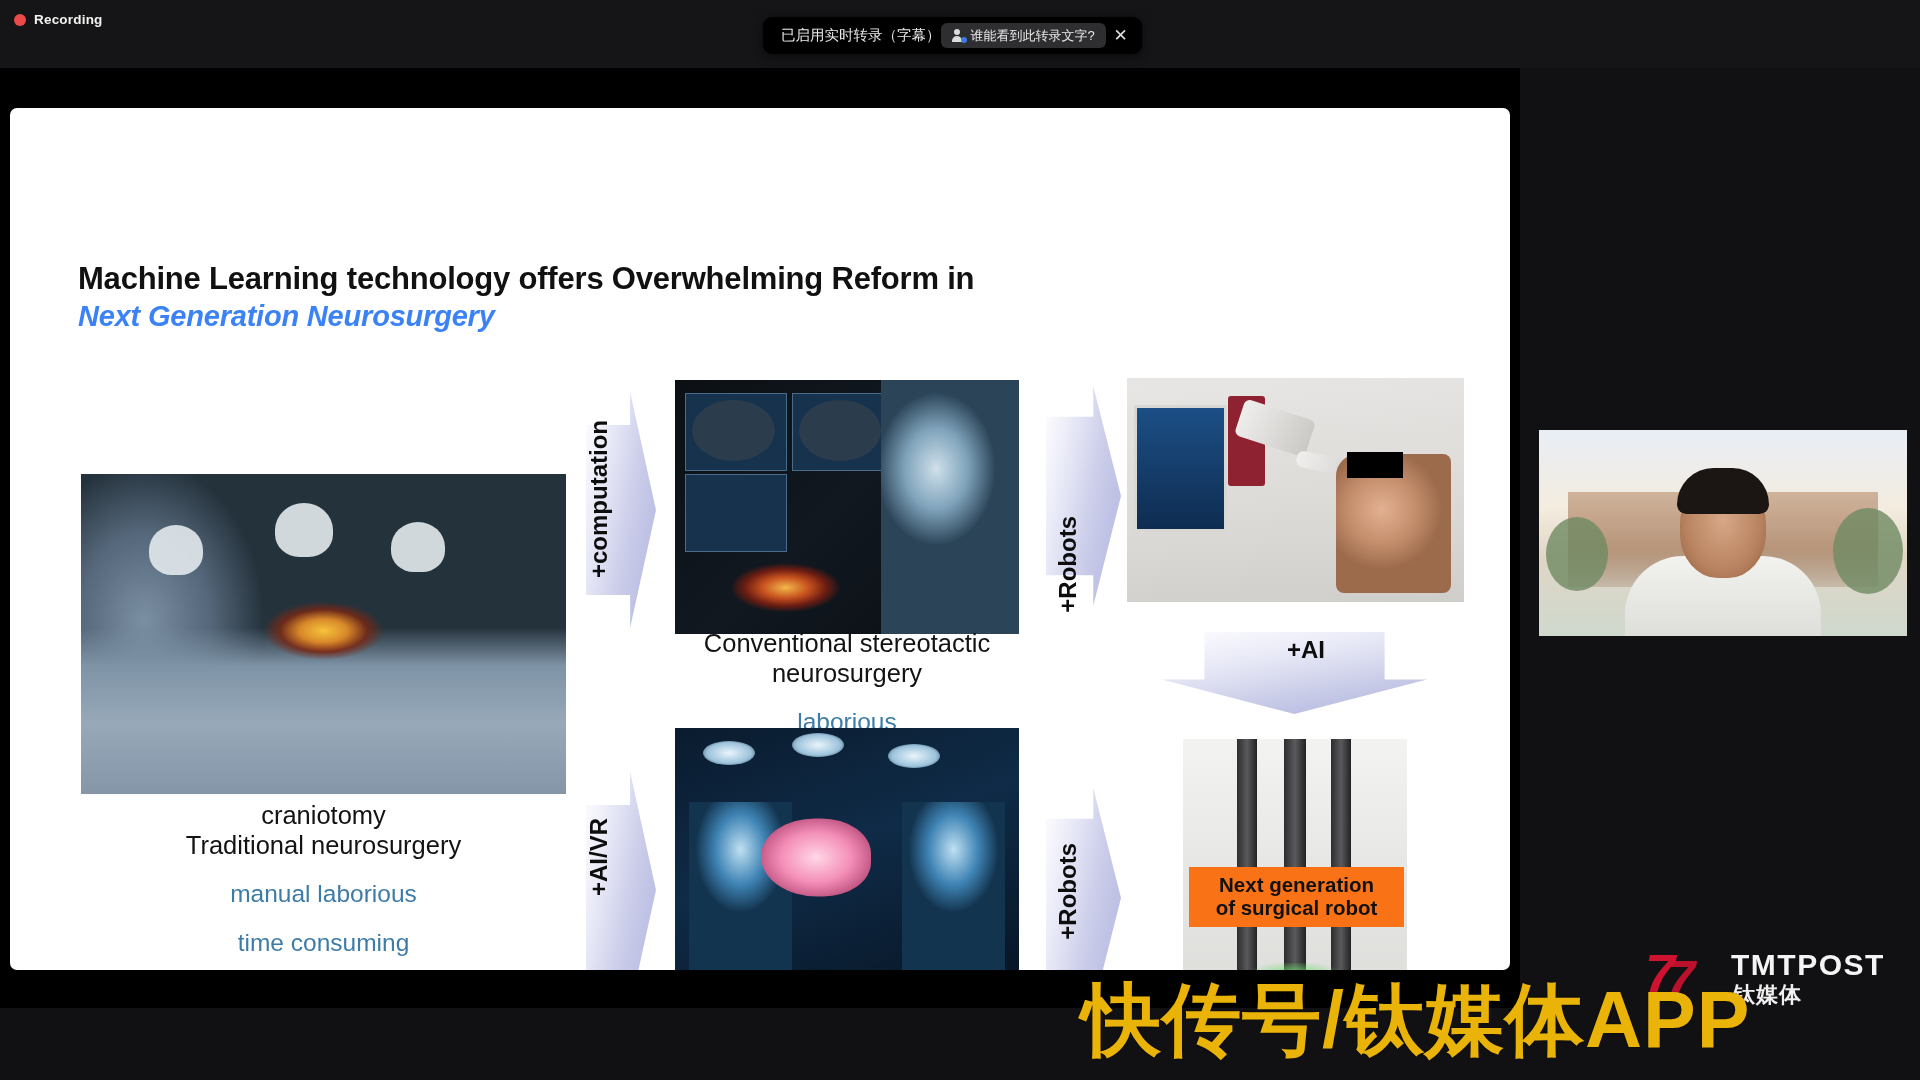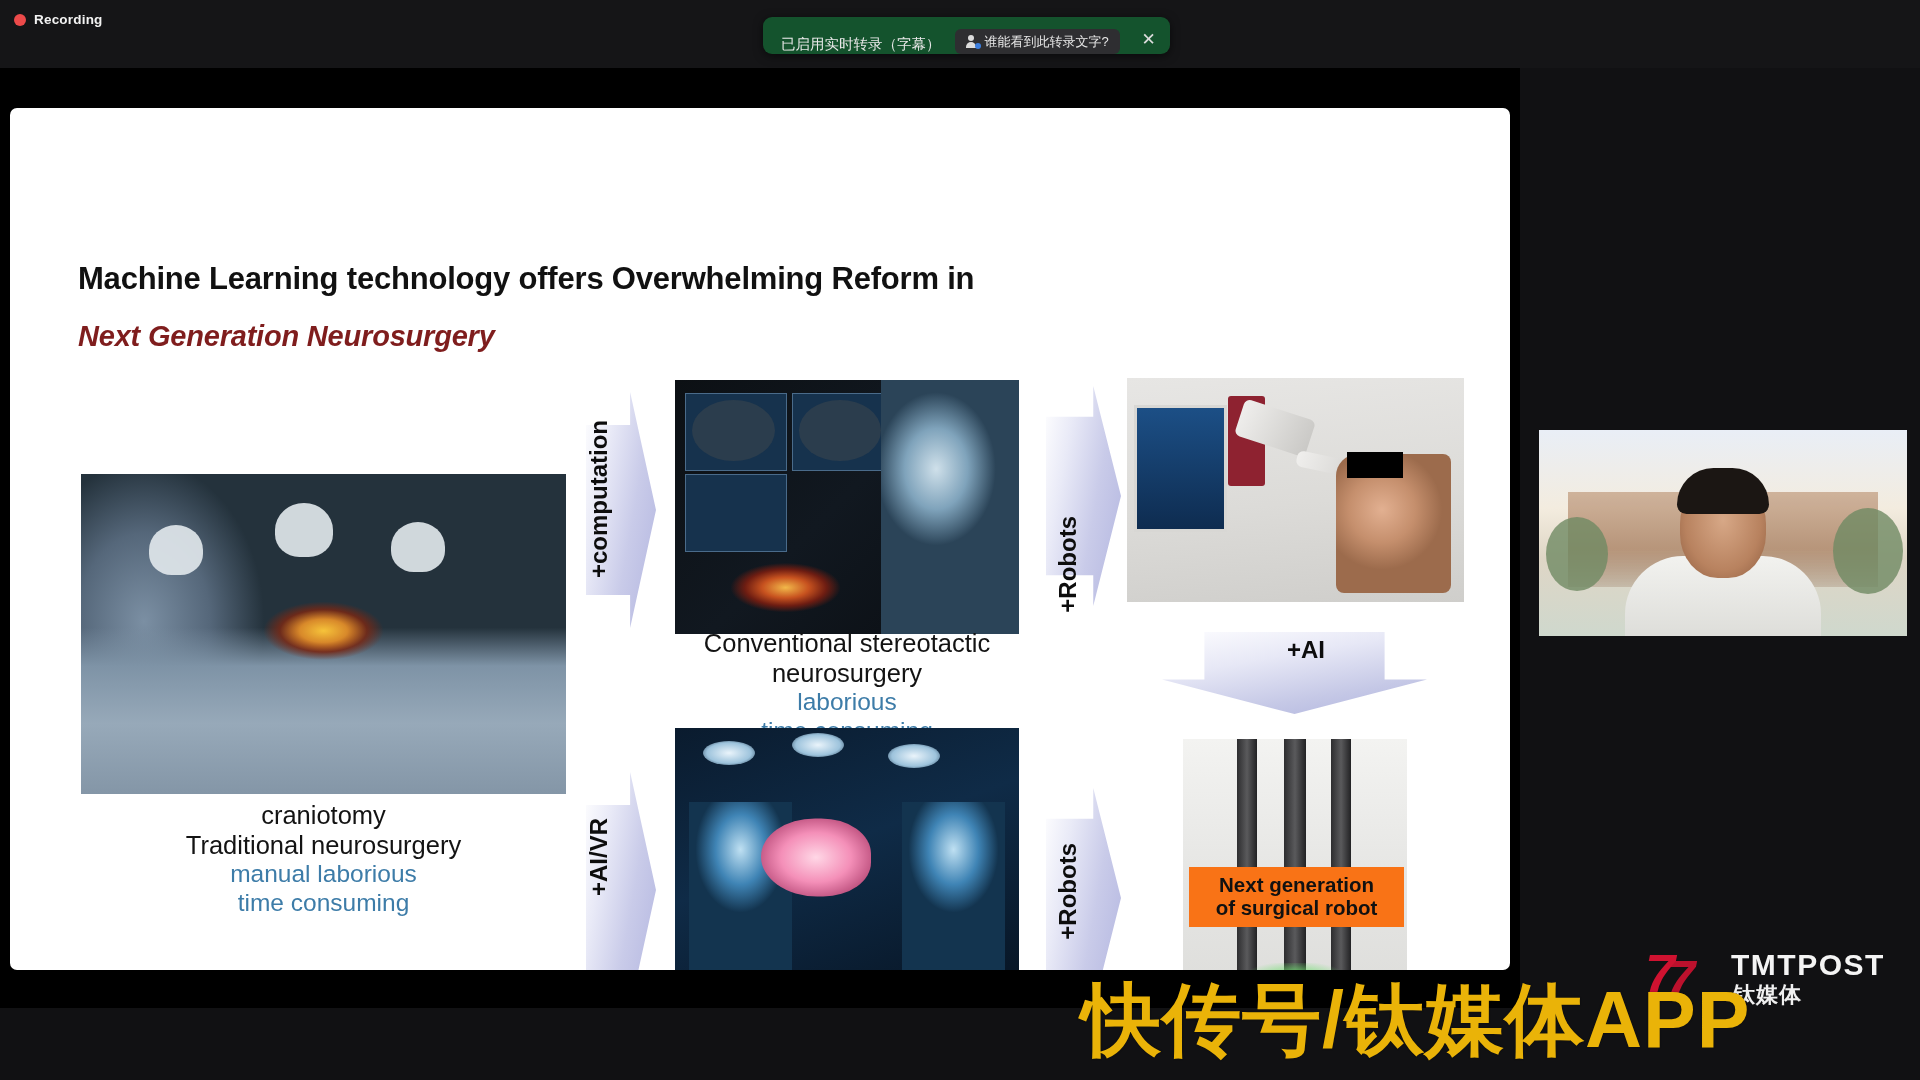--- a/index.html
+++ b/index.html
@@ -6,22 +6,22 @@
   body{width:1920px;height:1080px;overflow:hidden;font-family:"Liberation Sans",sans-serif;}
   .screen{position:relative;width:1920px;height:1080px;background:#111113;overflow:hidden;}
 
   
   .topbar{position:absolute;left:0;top:0;width:1920px;height:68px;background:#151517;}
   .rec{position:absolute;left:14px;top:12px;display:flex;align-items:center;gap:8px;}
   .rec-dot{width:12px;height:12px;border-radius:50%;background:#ec4a4a;}
   .rec-label{color:#f2f2f2;font-size:13.5px;font-weight:bold;letter-spacing:.2px;}
 
   
-  .toast{position:absolute;left:763px;top:17px;height:37px;display:flex;align-items:flex-end;
-         background:#14532d;border-radius:9px;padding:0 6px 0 18px;gap:14px;
+  .toast{position:absolute;left:763px;top:17px;height:37px;display:flex;align-items:center;
+         background:#000000;border-radius:9px;padding:0 6px 0 18px;gap:0;
          box-shadow:0 2px 10px rgba(0,0,0,.55);}
   .toast-text{color:#e8e8e8;font-size:14.5px;white-space:nowrap;}
   .toast-btn{display:flex;align-items:center;gap:6px;background:#2e2e31;border:none;border-radius:6px;
              height:25px;padding:0 11px;color:#e8e8e8;font-size:13px;cursor:pointer;white-space:nowrap;
              font-family:"Liberation Sans",sans-serif;}
   .person-ico{position:relative;width:13px;height:13px;display:inline-block;}
   .person-ico i{position:absolute;left:2px;top:0;width:6px;height:6px;border-radius:50%;background:#dcdcdc;}
   .person-ico u{position:absolute;left:0;top:7px;width:10px;height:6px;border-radius:5px 5px 0 0;background:#dcdcdc;}
   .person-ico b{position:absolute;right:-2px;bottom:-1px;width:6px;height:6px;border-radius:50%;background:#3b7ddd;}
   .toast-close{width:30px;height:30px;display:flex;align-items:center;justify-content:center;
@@ -29,21 +29,21 @@
 
   
   .stage{position:absolute;left:0;top:68px;width:1520px;height:940px;background:#000;}
 
   
   .slide{position:absolute;left:10px;top:108px;width:1500px;height:862px;background:#fff;overflow:hidden;border-radius:7px;}
 
   .title{position:absolute;left:68px;top:153px;font-size:31px;font-weight:bold;color:#111;
          letter-spacing:-.2px;white-space:nowrap;}
   .subtitle{position:absolute;left:68px;top:192px;font-size:29px;font-weight:bold;font-style:italic;
-            color:#7f1d1d;letter-spacing:-.2px;white-space:nowrap;margin-top:20px;}
+            color:#3b82f6;letter-spacing:-.2px;white-space:nowrap;}
 
   
   .ph{position:absolute;overflow:hidden;}
 
   
   #photo-traditional{left:71px;top:366px;width:485px;height:320px;
     background:
       radial-gradient(ellipse 70px 34px at 50% 49%, #f6c33a 0%, #d8892a 34%, rgba(120,40,20,.85) 62%, rgba(20,30,36,0) 86%),
       radial-gradient(ellipse 38px 20px at 50% 50%, #d8322a 0%, #8b1e18 55%, rgba(40,20,18,0) 100%),
       linear-gradient(180deg, rgba(18,30,30,.0) 48%, #7e93a6 60%, #97a9b9 78%, #8496a7 100%),
@@ -92,21 +92,21 @@
   #photo-nextgen .grn{position:absolute;left:30%;bottom:22%;width:40%;height:8%;
     background:radial-gradient(ellipse,#6ee06e 0%,rgba(40,150,40,0) 80%);}
 
   .greenbox{position:absolute;left:1179px;top:759px;width:215px;height:60px;background:#f97316;
             display:flex;flex-direction:column;align-items:center;justify-content:center;line-height:1.12;}
   .greenbox span{font-size:20.5px;font-weight:bold;color:#111;white-space:nowrap;}
 
   
   .cap{position:absolute;text-align:center;line-height:1.18;}
   .cap .b{display:block;font-size:25.5px;color:#131313;}
-  .cap .u{display:block;font-size:24.5px;color:#3d7ca8;}
+  .cap .u{display:block;font-size:24.5px;color:#3d7ca8;margin-top:20px;}
 
   #cap-traditional{left:71px;top:692px;width:485px;}
   #cap-stereotactic{left:646px;top:520px;width:382px;}
 
   
   .arrow-r{position:absolute;}
   .arrow-r .body{position:absolute;left:0;top:0;width:100%;height:100%;
       background:linear-gradient(100deg,#ffffff 0%,#e9eaf7 28%,#c9cbe9 62%,#b3b6e0 100%);
       clip-path:polygon(0% 14%, 63% 14%, 63% 0%, 100% 50%, 63% 100%, 63% 86%, 0% 86%);}
   .arrow-d{position:absolute;}

